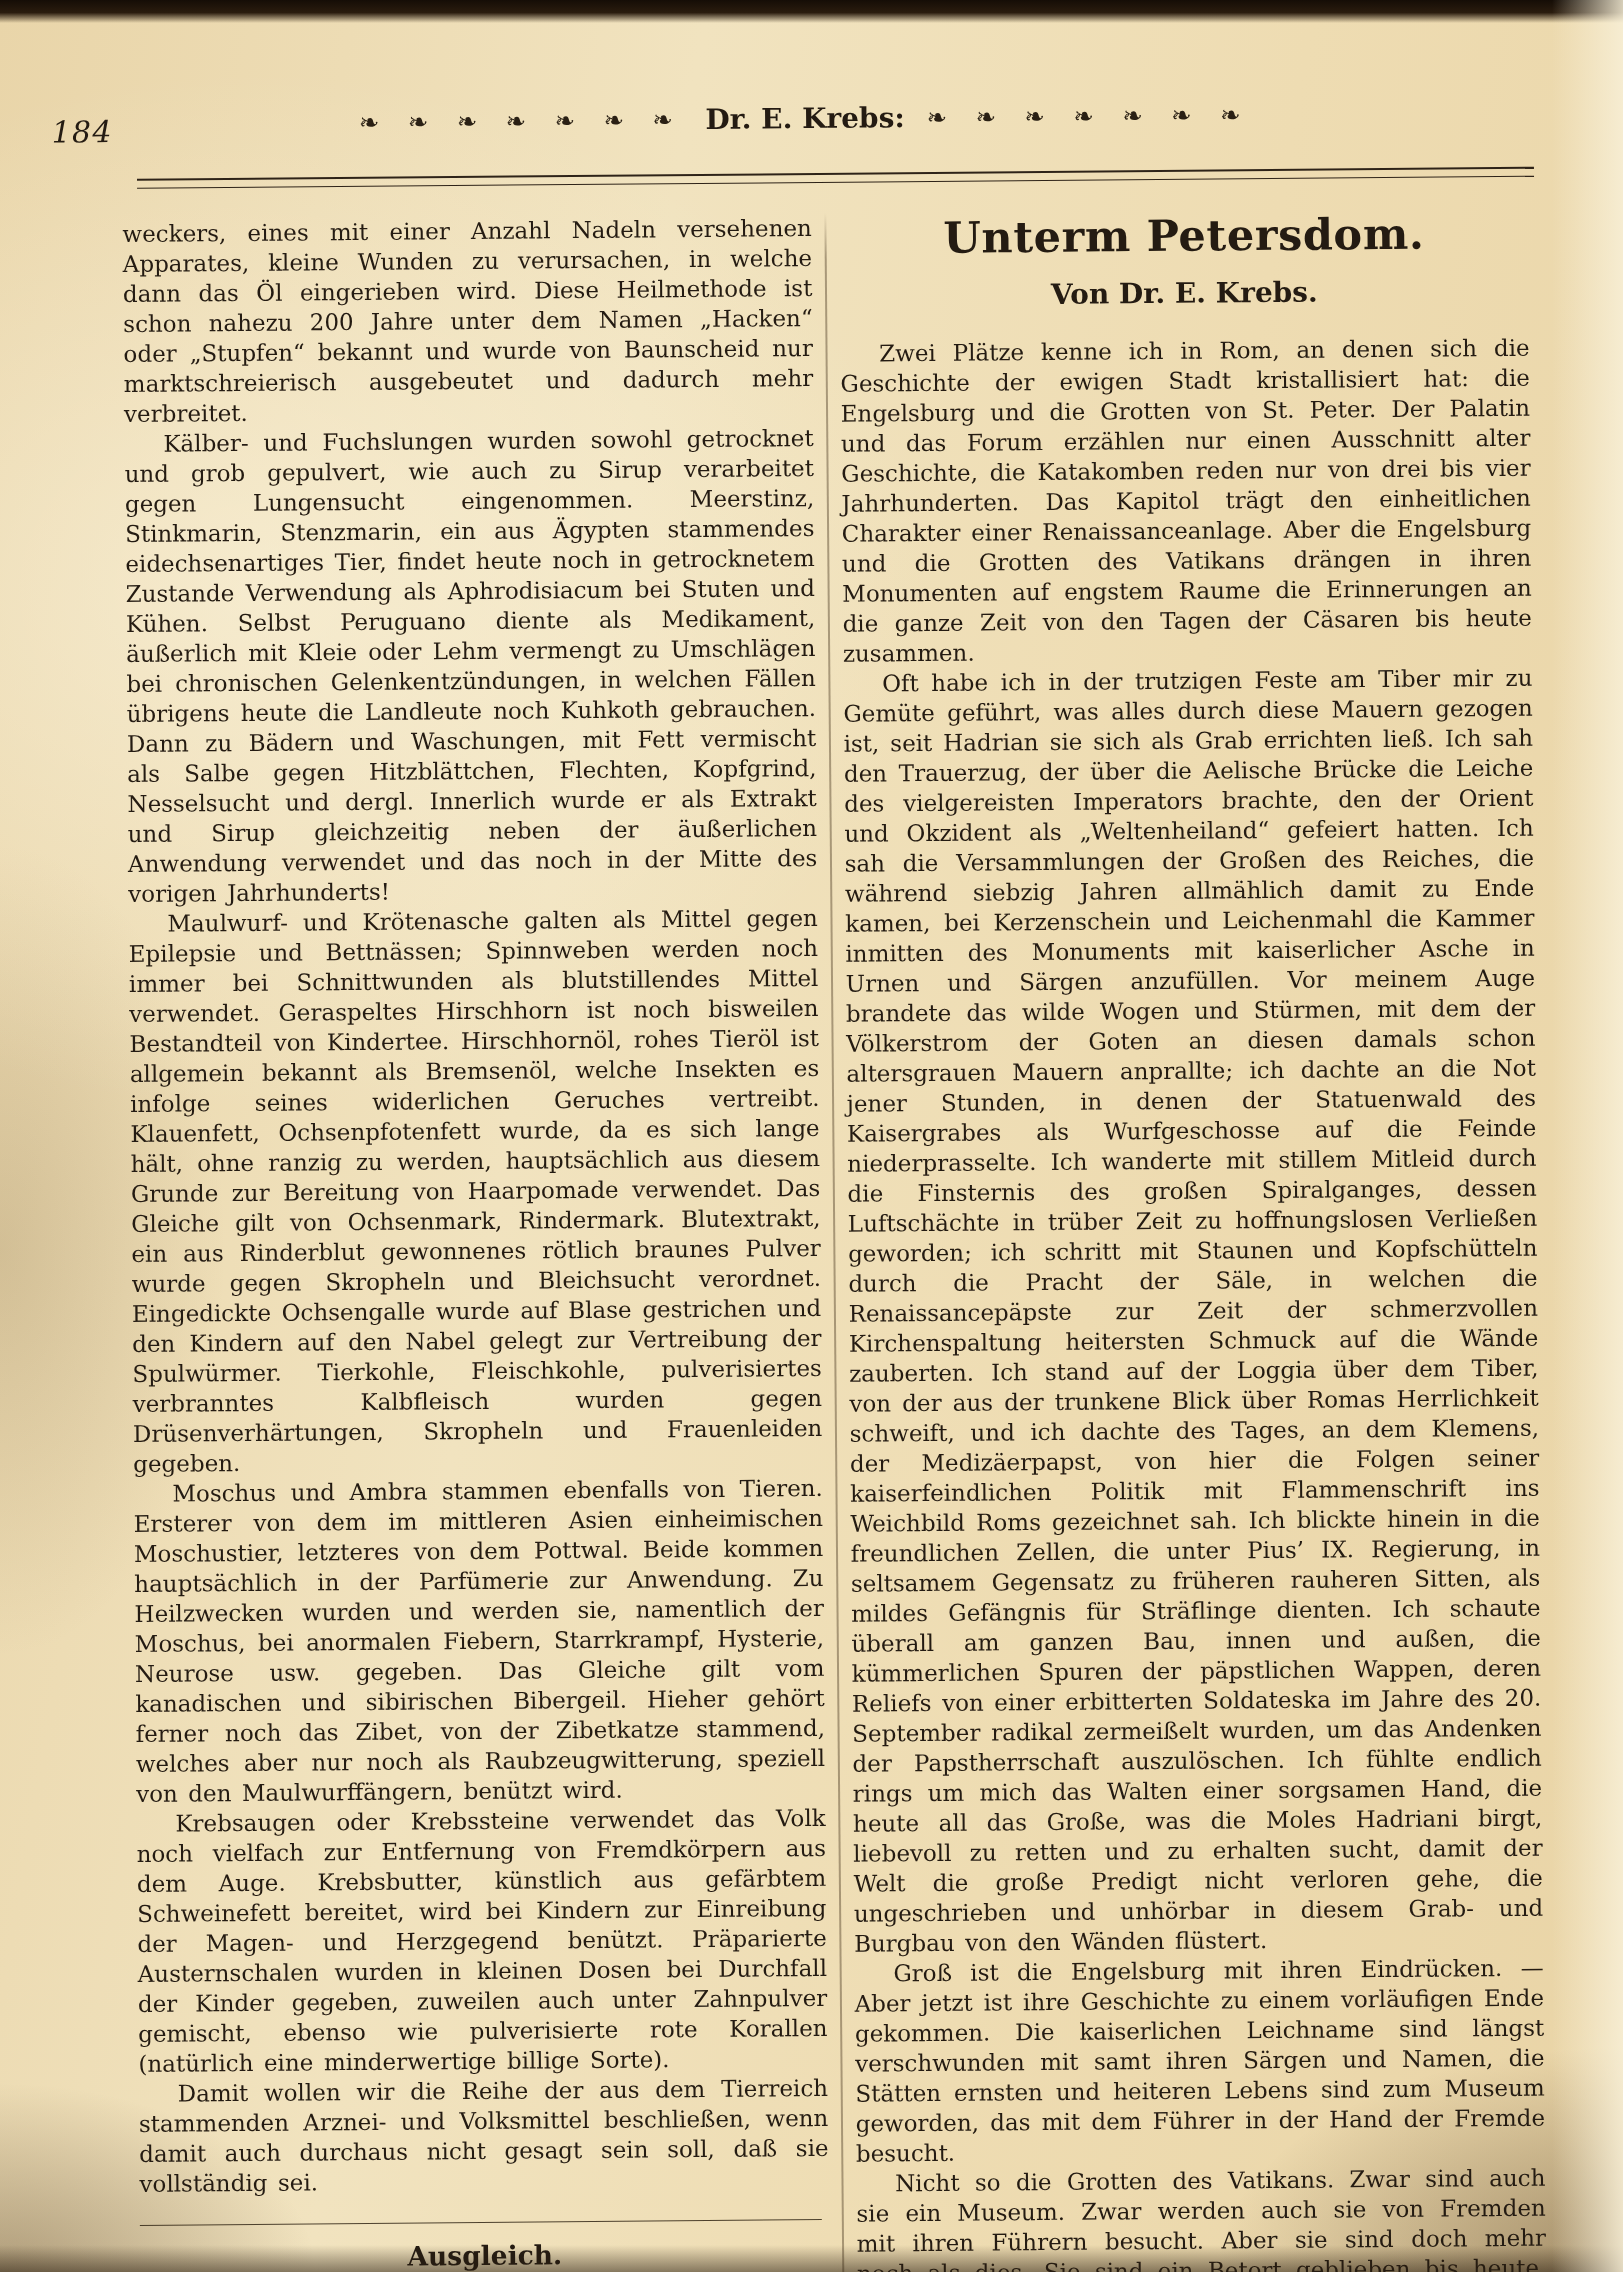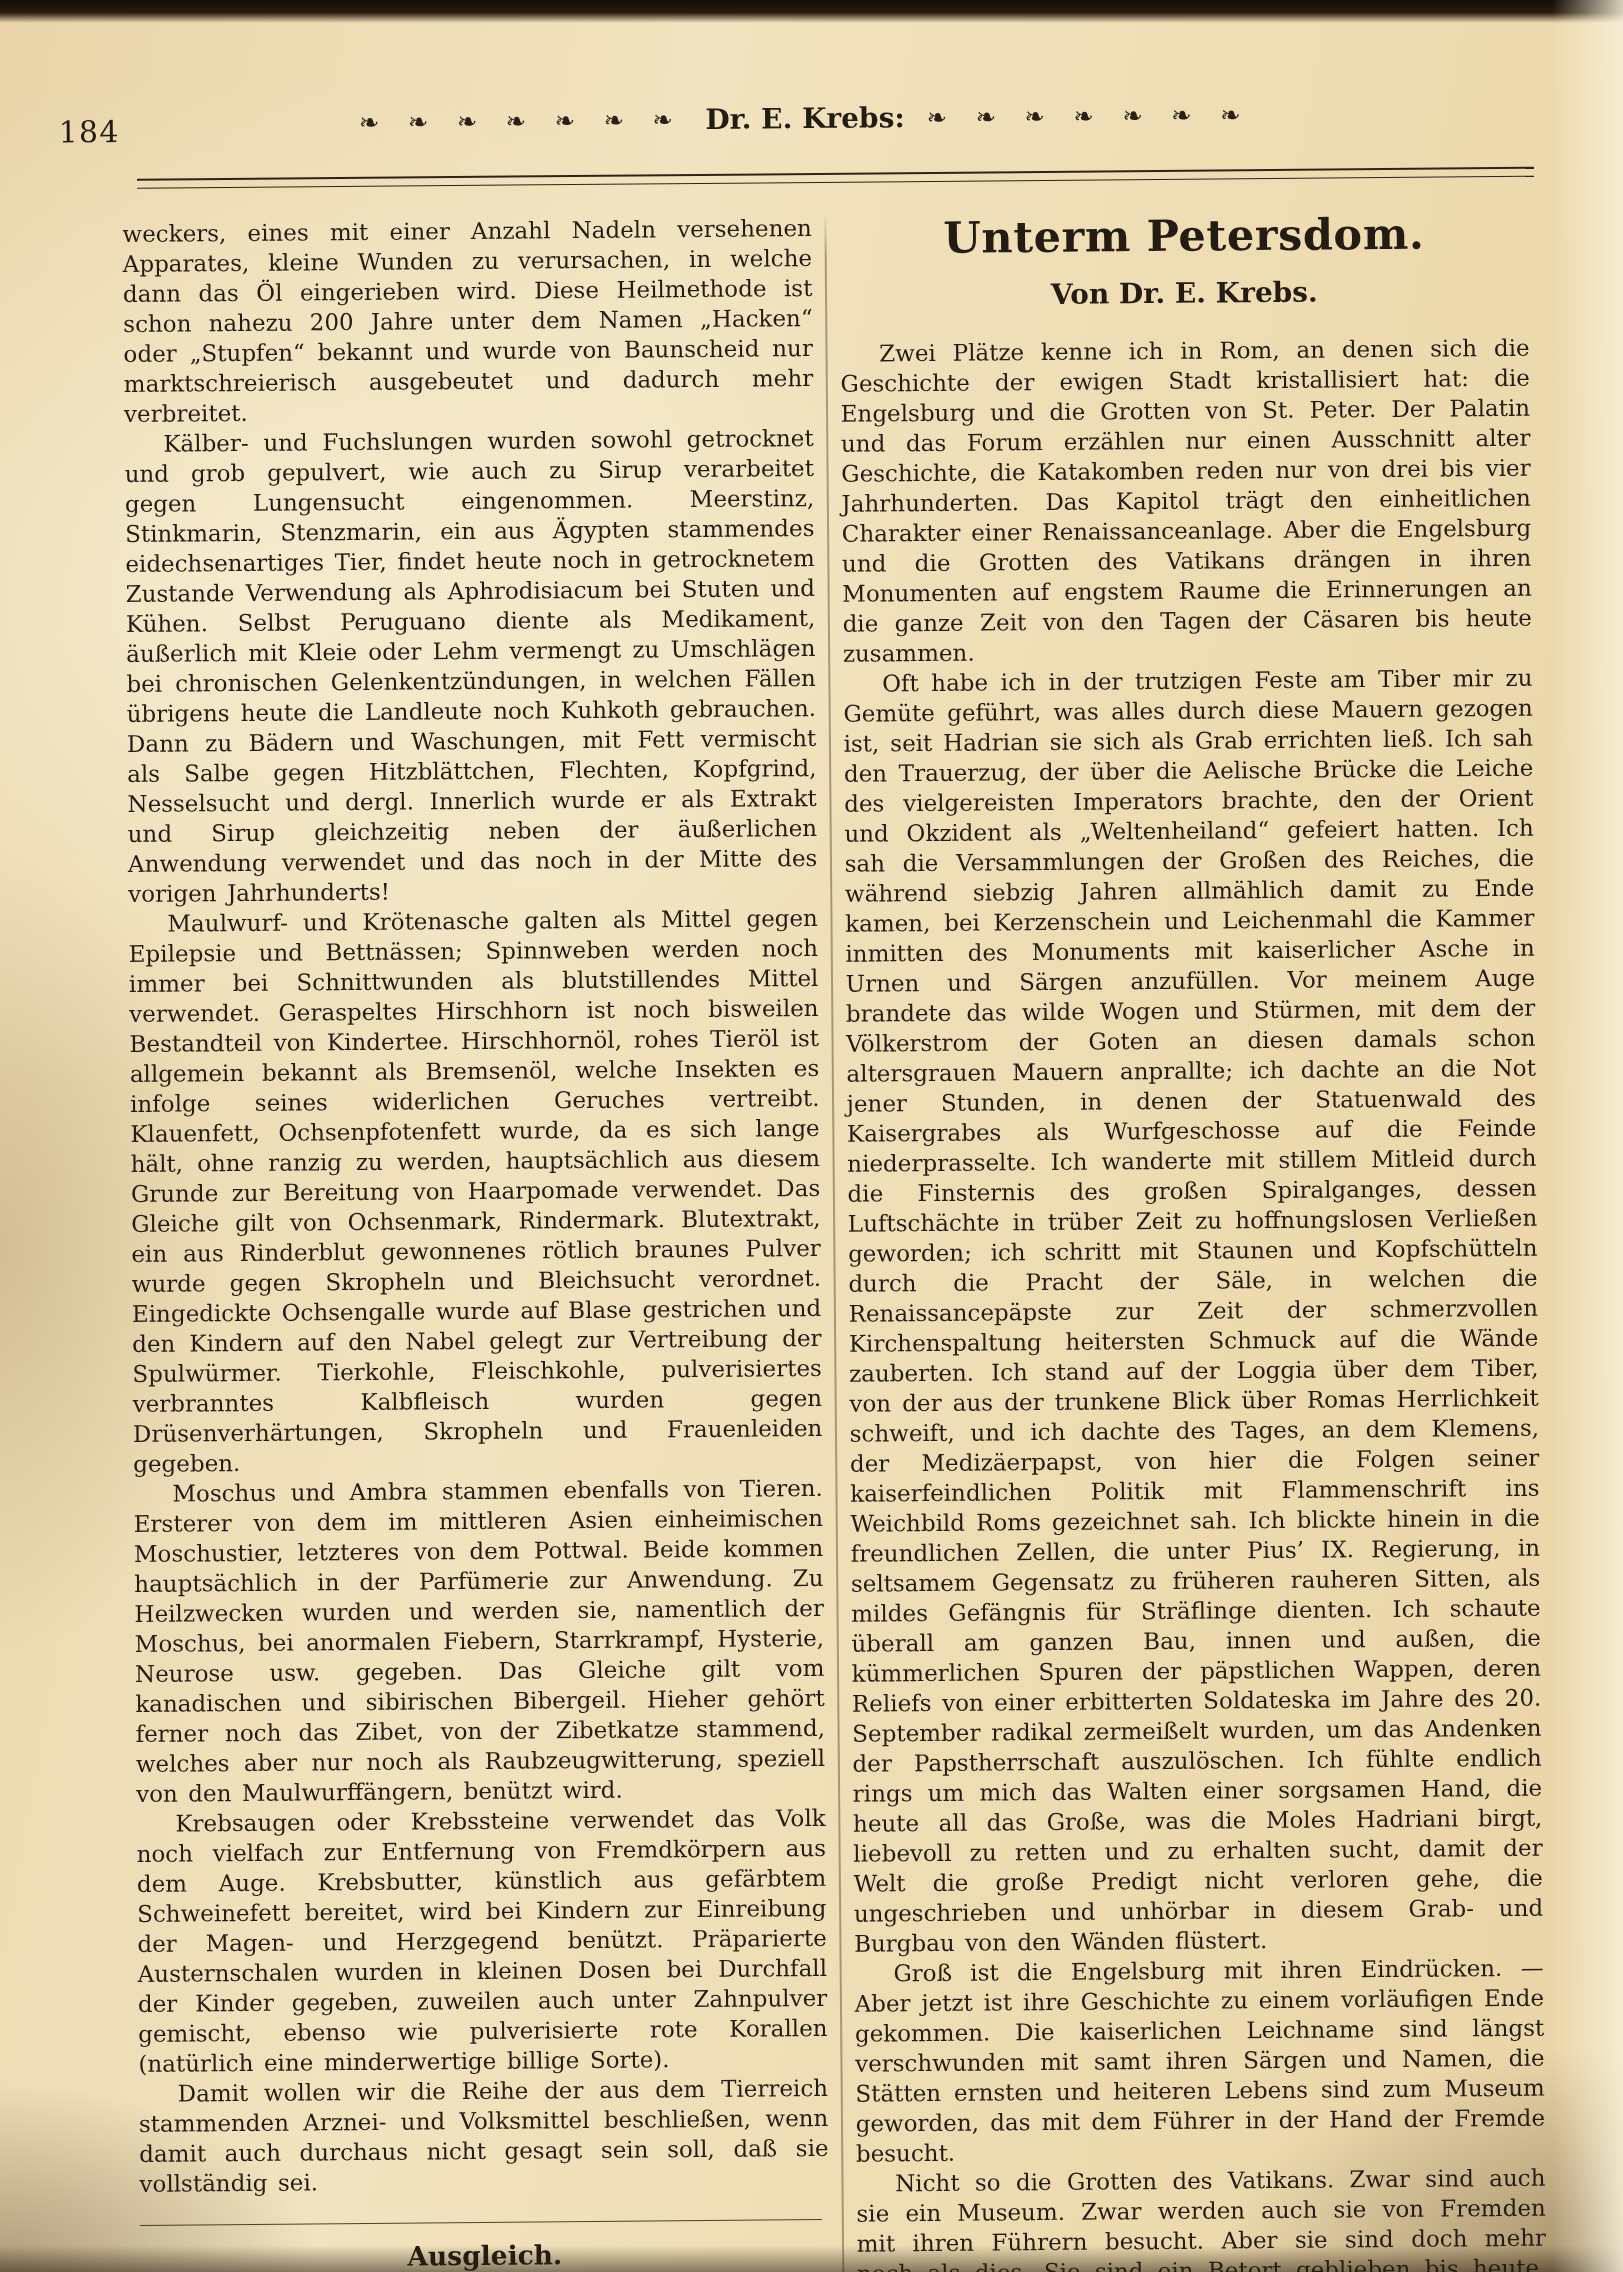--- a/index.html
+++ b/index.html
@@ -14,21 +14,21 @@
       linear-gradient(100deg, #e9d5a9 0%, #f1e3bf 35%, #eedcb2 65%, #e9d4a6 100%);
   }
   .edge-top   { position:absolute; top:0; left:0; right:0; height:23px;
                 background:linear-gradient(180deg,#150d06 0%,#2a1c0e 55%, rgba(42,28,14,0) 100%); }
   .edge-bottom{ position:absolute; bottom:0; left:0; right:0; height:28px;
                 background:linear-gradient(0deg, rgba(40,28,14,.55) 0%, rgba(40,28,14,0) 100%); }
   .edge-right { position:absolute; top:0; right:0; bottom:0; width:71px;
                 background:linear-gradient(270deg, rgba(248,240,216,.85) 0%, rgba(248,240,216,0) 100%); }
   .sheet { position:absolute; inset:0; transform:rotate(-0.5deg); transform-origin:50% 38%; }
 
-  .page-number { position:absolute; top:108px; left:65px; font-size:30px; letter-spacing:1.3px; }
+  .page-number { position:absolute; top:108px; left:58px; font-size:30px; letter-spacing:1.3px;font-style:italic; }
   .running-head { position:absolute; top:102px; left:0; width:100%; text-align:center;
                   white-space:nowrap; font-size:28px; font-weight:bold; }
   .fleurons { font-size:24.5px; font-weight:normal; letter-spacing:10.3px; vertical-align:1.3px; color:#2a2014; }
   .fleurons.left  { margin-right:22px; }
   .fleurons.right { margin-left:22px; }
 
   .rule-double { position:absolute; top:173px; left:143px; right:83px; border-top:2.6px solid #2e2318; }
   .rule-double::after { content:""; display:block; margin-top:7px; border-top:1.9px solid #2e2318; }
 
   .columns { position:absolute; top:213px; left:128px; right:89px; display:flex; }

